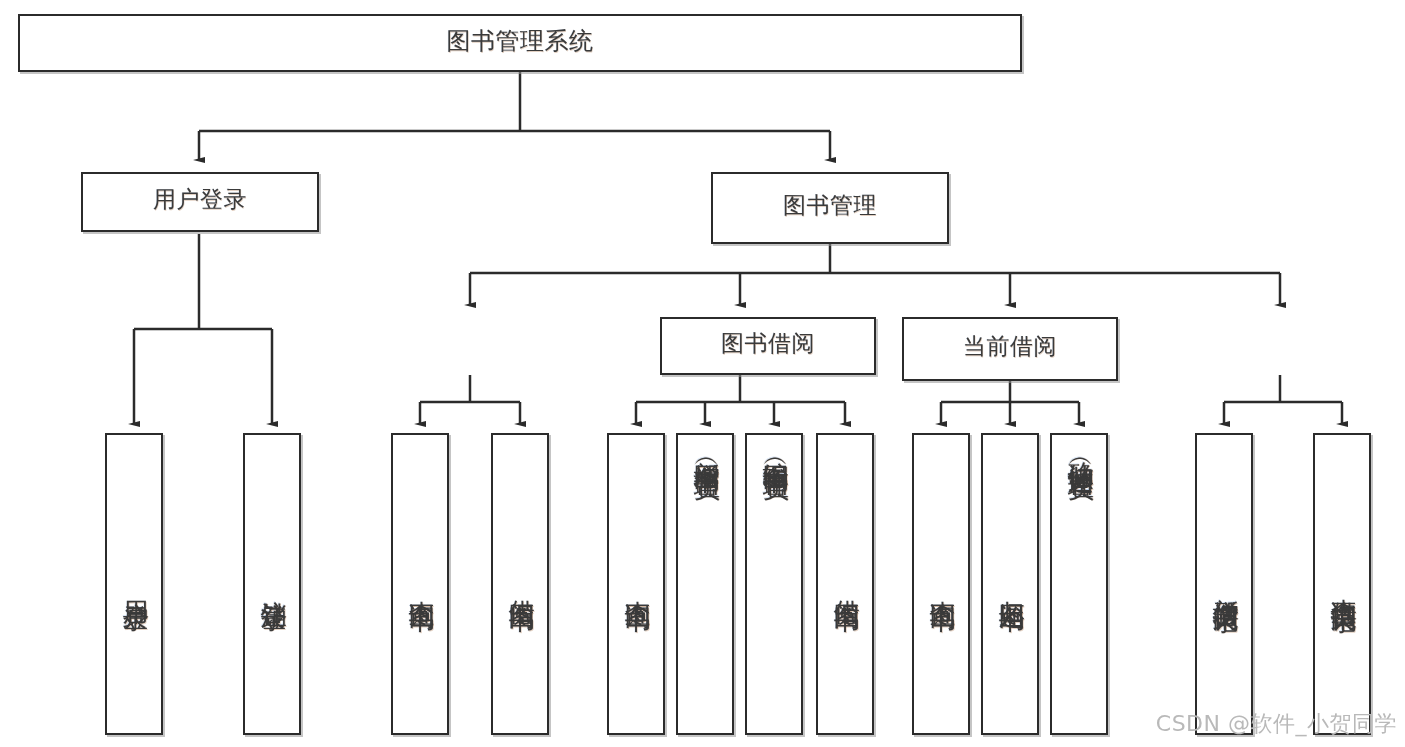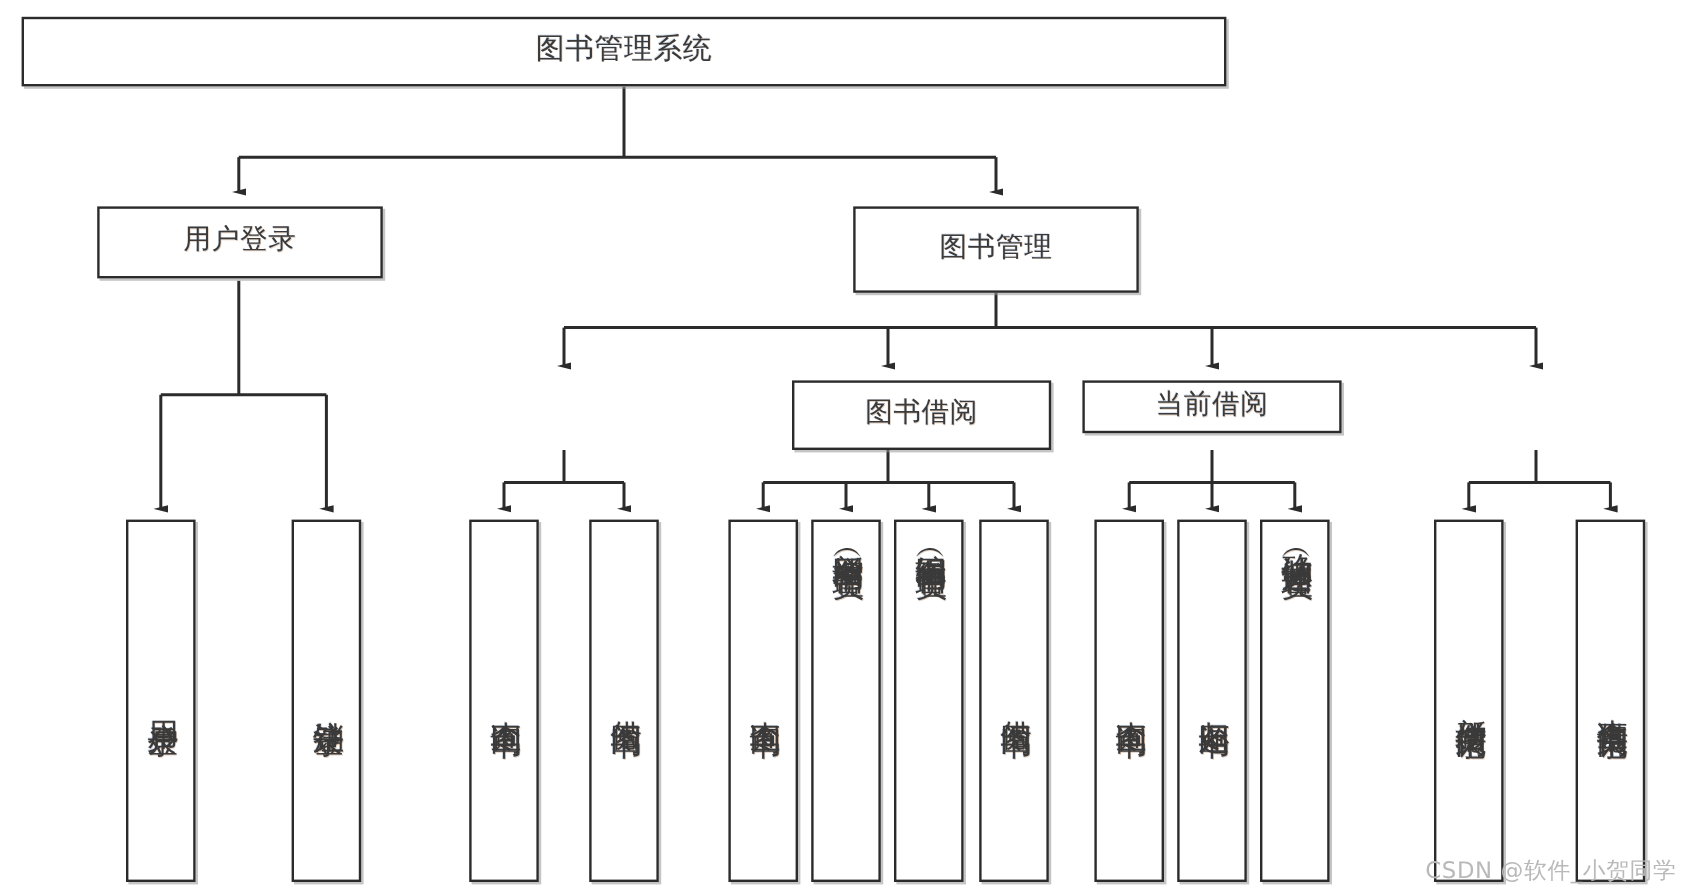--- a/index.html
+++ b/index.html
@@ -68,21 +68,21 @@
     white-space: nowrap;
   }
   .node.v.pad-top {
     padding-top: 0;
     align-items: center;
   }
   #watermark {
     position: absolute;
     right: 8px;
     bottom: 8px;
-    font-size: 19px;
+    font-size: 22px;
     color: #b9b9b9;
     letter-spacing: 0.5px;
     z-index: 5;
     white-space: nowrap;
   }
 </style>
 </head>
 <body>
 
 <div id="diagram-root">
@@ -144,21 +144,21 @@
   <div class="node h" style="left:81px; top:172px; width:238px; height:60px;">
     <span class="node-label">用户登录</span>
   </div>
   <div class="node h" style="left:711px; top:172px; width:238px; height:72px;">
     <span class="node-label">图书管理</span>
   </div>
 
   <div class="node h" style="left:632px; top:317px; width:216px; height:58px;margin-left:28px;">
     <span class="node-label">图书借阅</span>
   </div>
-  <div class="node h" style="left:902px; top:317px; width:216px; height:44px;">
+  <div class="node h" style="left:902px; top:317px; width:216px; height:64px;">
     <span class="node-label">当前借阅</span>
   </div>
 
   <div class="node v pad-top" style="left:105px; top:433px; width:58px; height:302px;">
     <span class="node-label">用户登录</span>
   </div>
   <div class="node v pad-top" style="left:243px; top:433px; width:58px; height:302px;">
     <span class="node-label">注销登录</span>
   </div>
 

